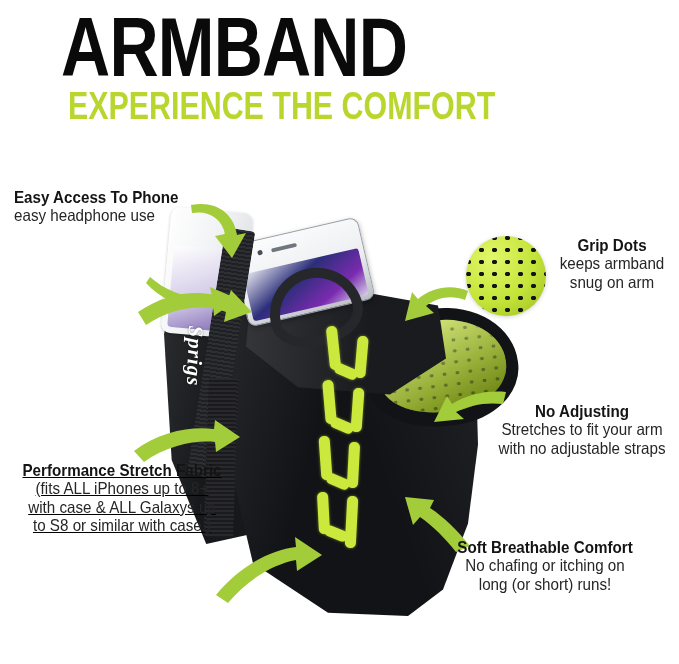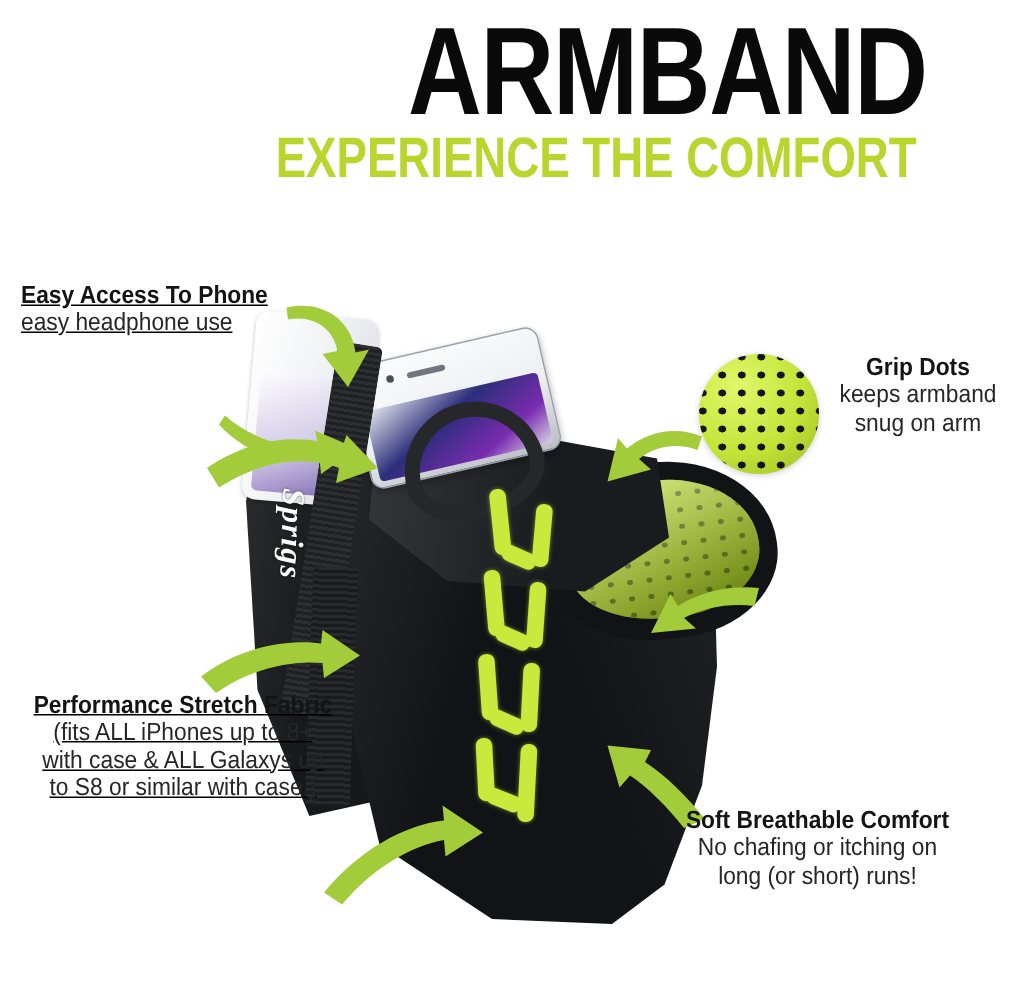--- a/index.html
+++ b/index.html
@@ -6,21 +6,21 @@
   body{
     width:679px;height:664px;
     background:#ffffff;
     font-family:"Liberation Sans", sans-serif;
     overflow:hidden;
     position:relative;
   }
   #stage{position:absolute;left:0;top:0;width:679px;height:664px;overflow:hidden;background:#fff;}
 
   
-  .hdr{position:absolute;left:0;top:0;width:679px;text-align:right;}
+  .hdr{position:absolute;left:0;top:0;width:679px;text-align:left;}
   .hdr-title{
     font-family:"Liberation Sans", sans-serif;
     font-weight:bold;
     font-size:83px;
     line-height:84px;
     letter-spacing:-1px;
     color:#0a0a0a;
     transform:scaleX(0.82);
     transform-origin:center top;
     margin-top:6px;
@@ -317,40 +317,45 @@
 
     <g fill="#a3cc3b">
       <path d="M506,392 C486,390 466,395 452,404 L447,396 L434,422 L464,419 L456,412 C469,405 486,402 503,404 Z"></path>
     </g>
 
     <g fill="#a3cc3b">
       <path d="M470,546 C458,531 444,517 430,508 L434,500 L405,497 L413,525 L420,517 C432,525 445,538 456,552 Z"></path>
     </g>
   </svg>
 
-  <div class="callout al-left" style="left:14px;top:188px;text-decoration:underline;">
+  <div class="callout al-left" style="left:14px;top:188px;">
     <div class="c-head">Easy Access To Phone</div>
     <div class="c-body">easy headphone use</div>
   </div>
 
 
   <div class="callout al-center" style="left:4px;top:461px;width:236px;text-decoration:underline;">
     <div class="c-head">Performance Stretch Fabric</div>
     <div class="c-body">(fits ALL iPhones up to 8+</div>
     <div class="c-body">with case &amp; ALL Galaxys up</div>
     <div class="c-body">to S8 or similar with case.)</div>
   </div>
 
 
   <div class="callout al-center" style="left:548px;top:236px;width:128px;">
     <div class="c-head">Grip Dots</div>
     <div class="c-body">keeps armband</div>
     <div class="c-body">snug on arm</div>
   </div>
 
+  <div class="callout al-center" style="left:486px;top:402px;width:192px;">
+    <div class="c-head">No Adjusting</div>
+    <div class="c-body">Stretches to fit your arm</div>
+    <div class="c-body">with no adjustable straps</div>
+  </div>
 
   <div class="callout al-center" style="left:428px;top:538px;width:234px;">
     <div class="c-head">Soft Breathable Comfort</div>
     <div class="c-body">No chafing or itching on</div>
     <div class="c-body">long (or short) runs!</div>
   </div>
 
 </div>
 
 </body></html>

